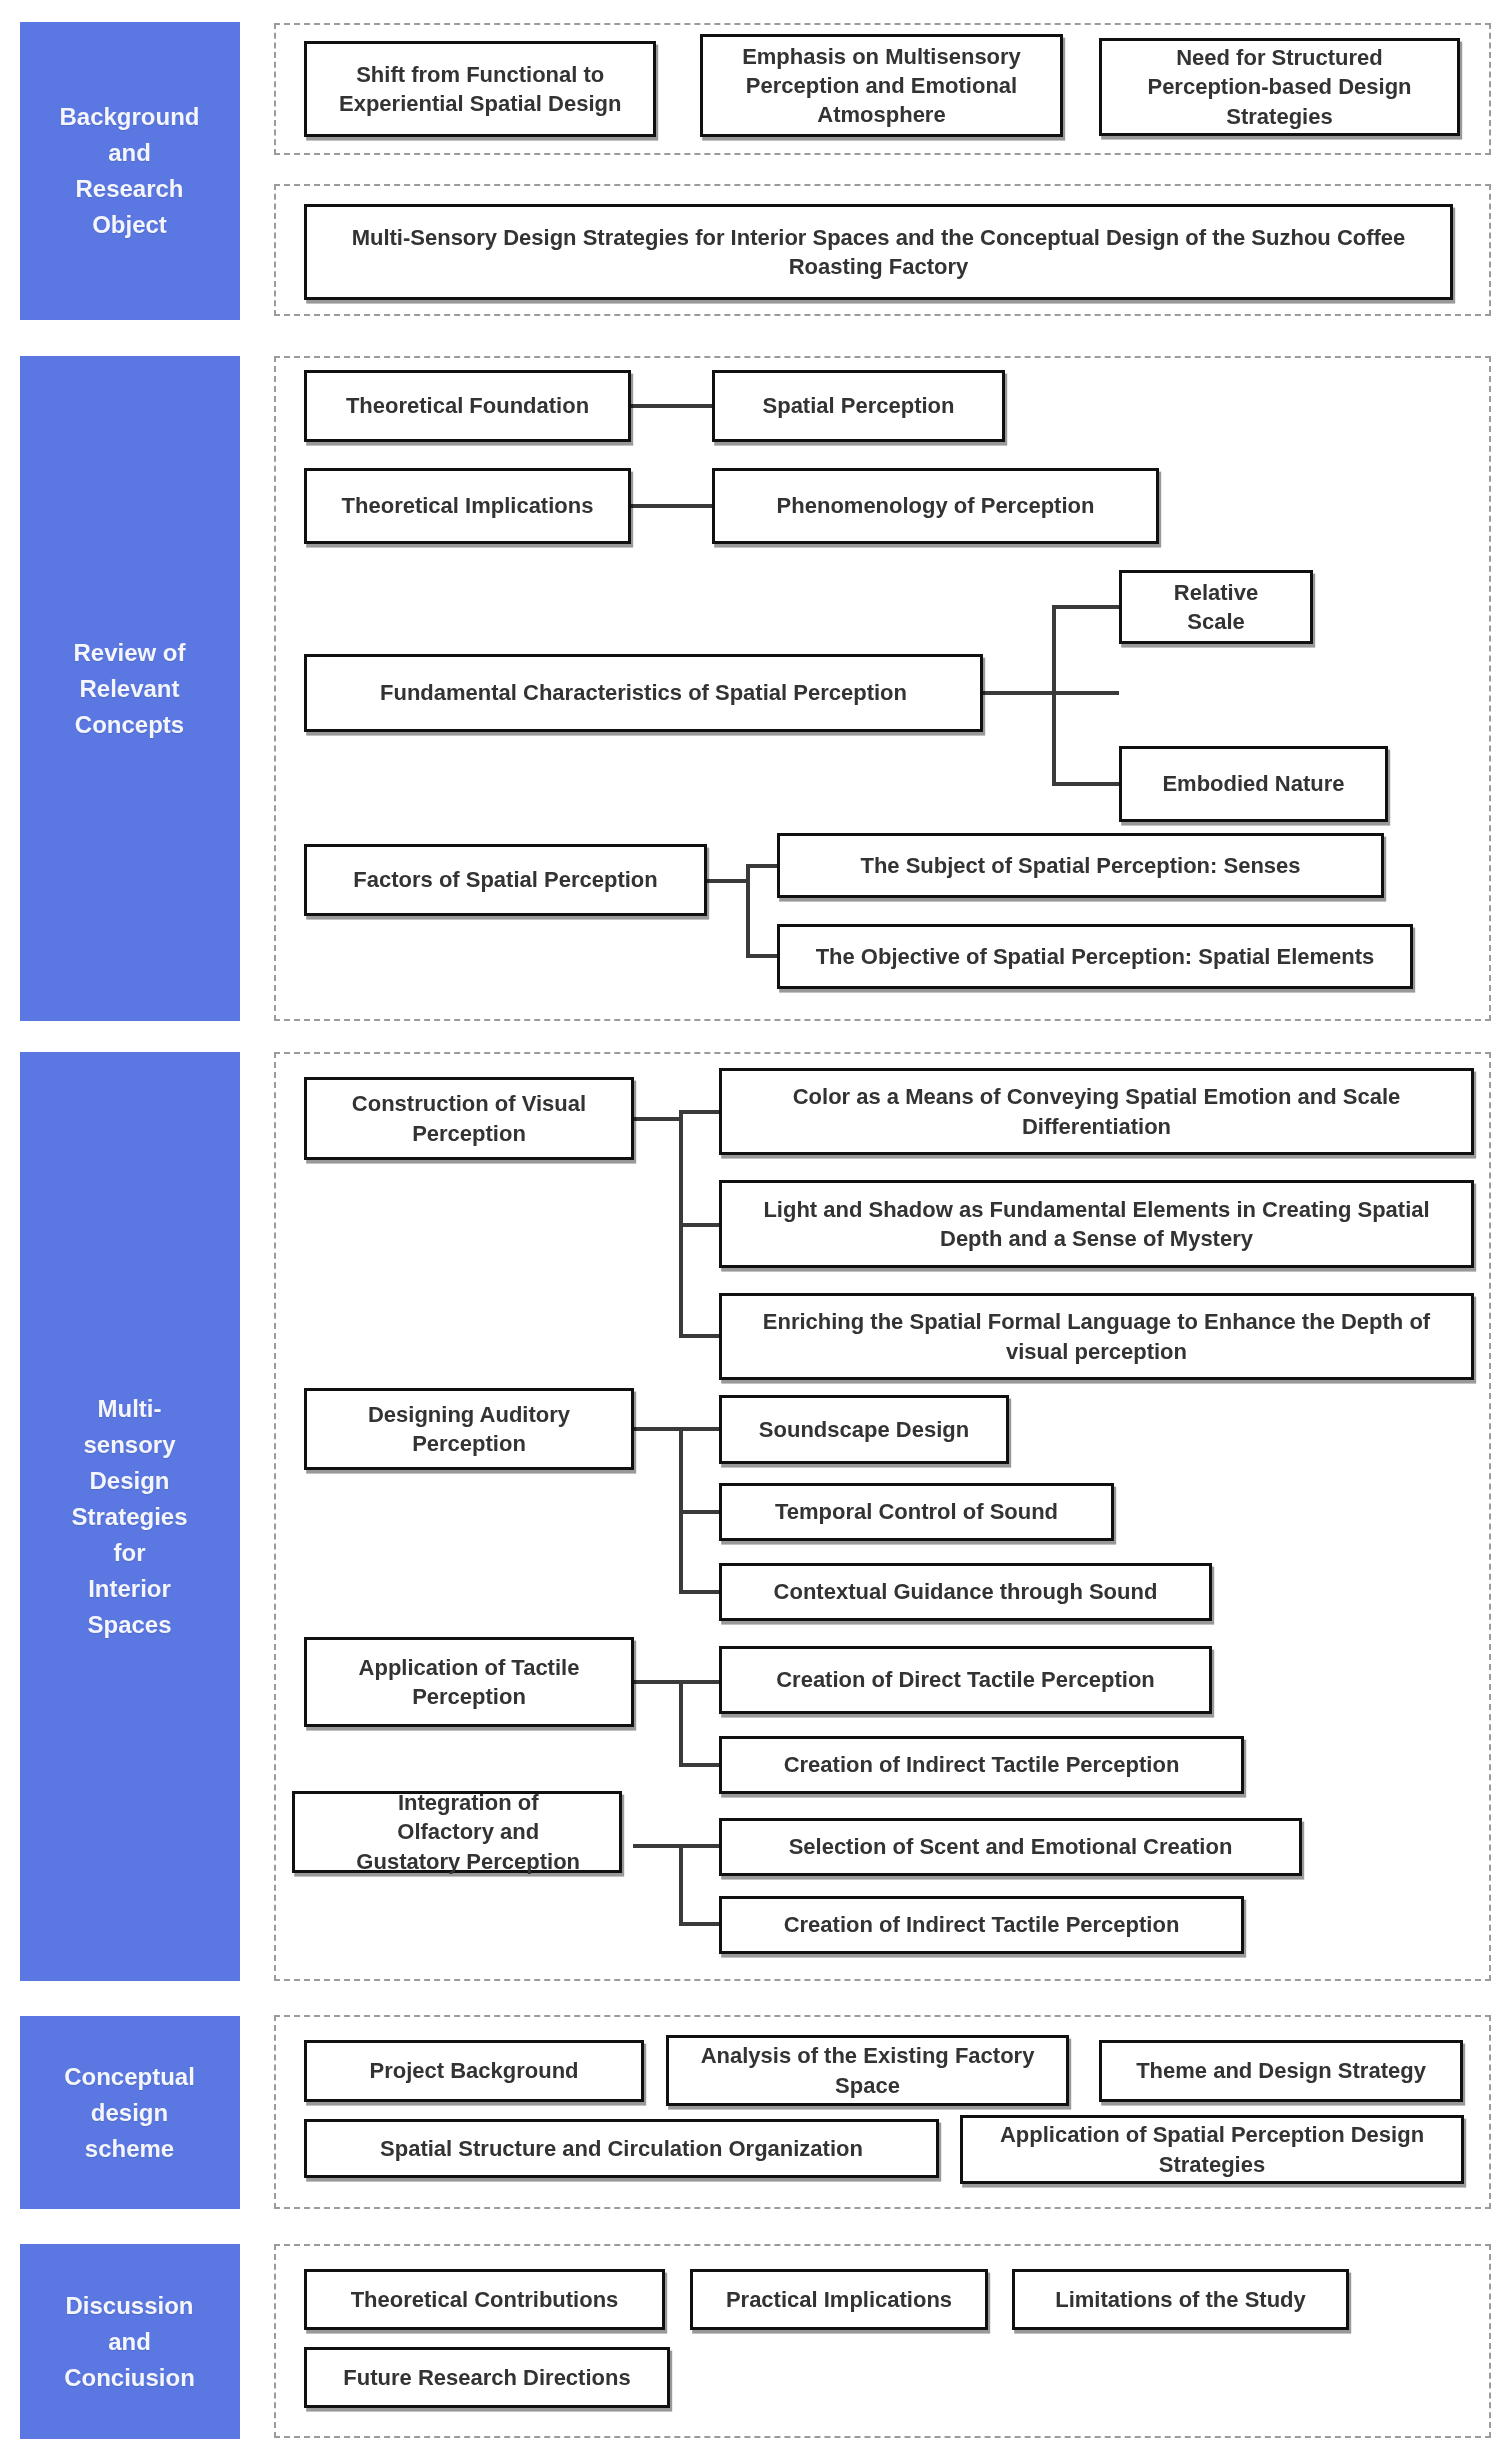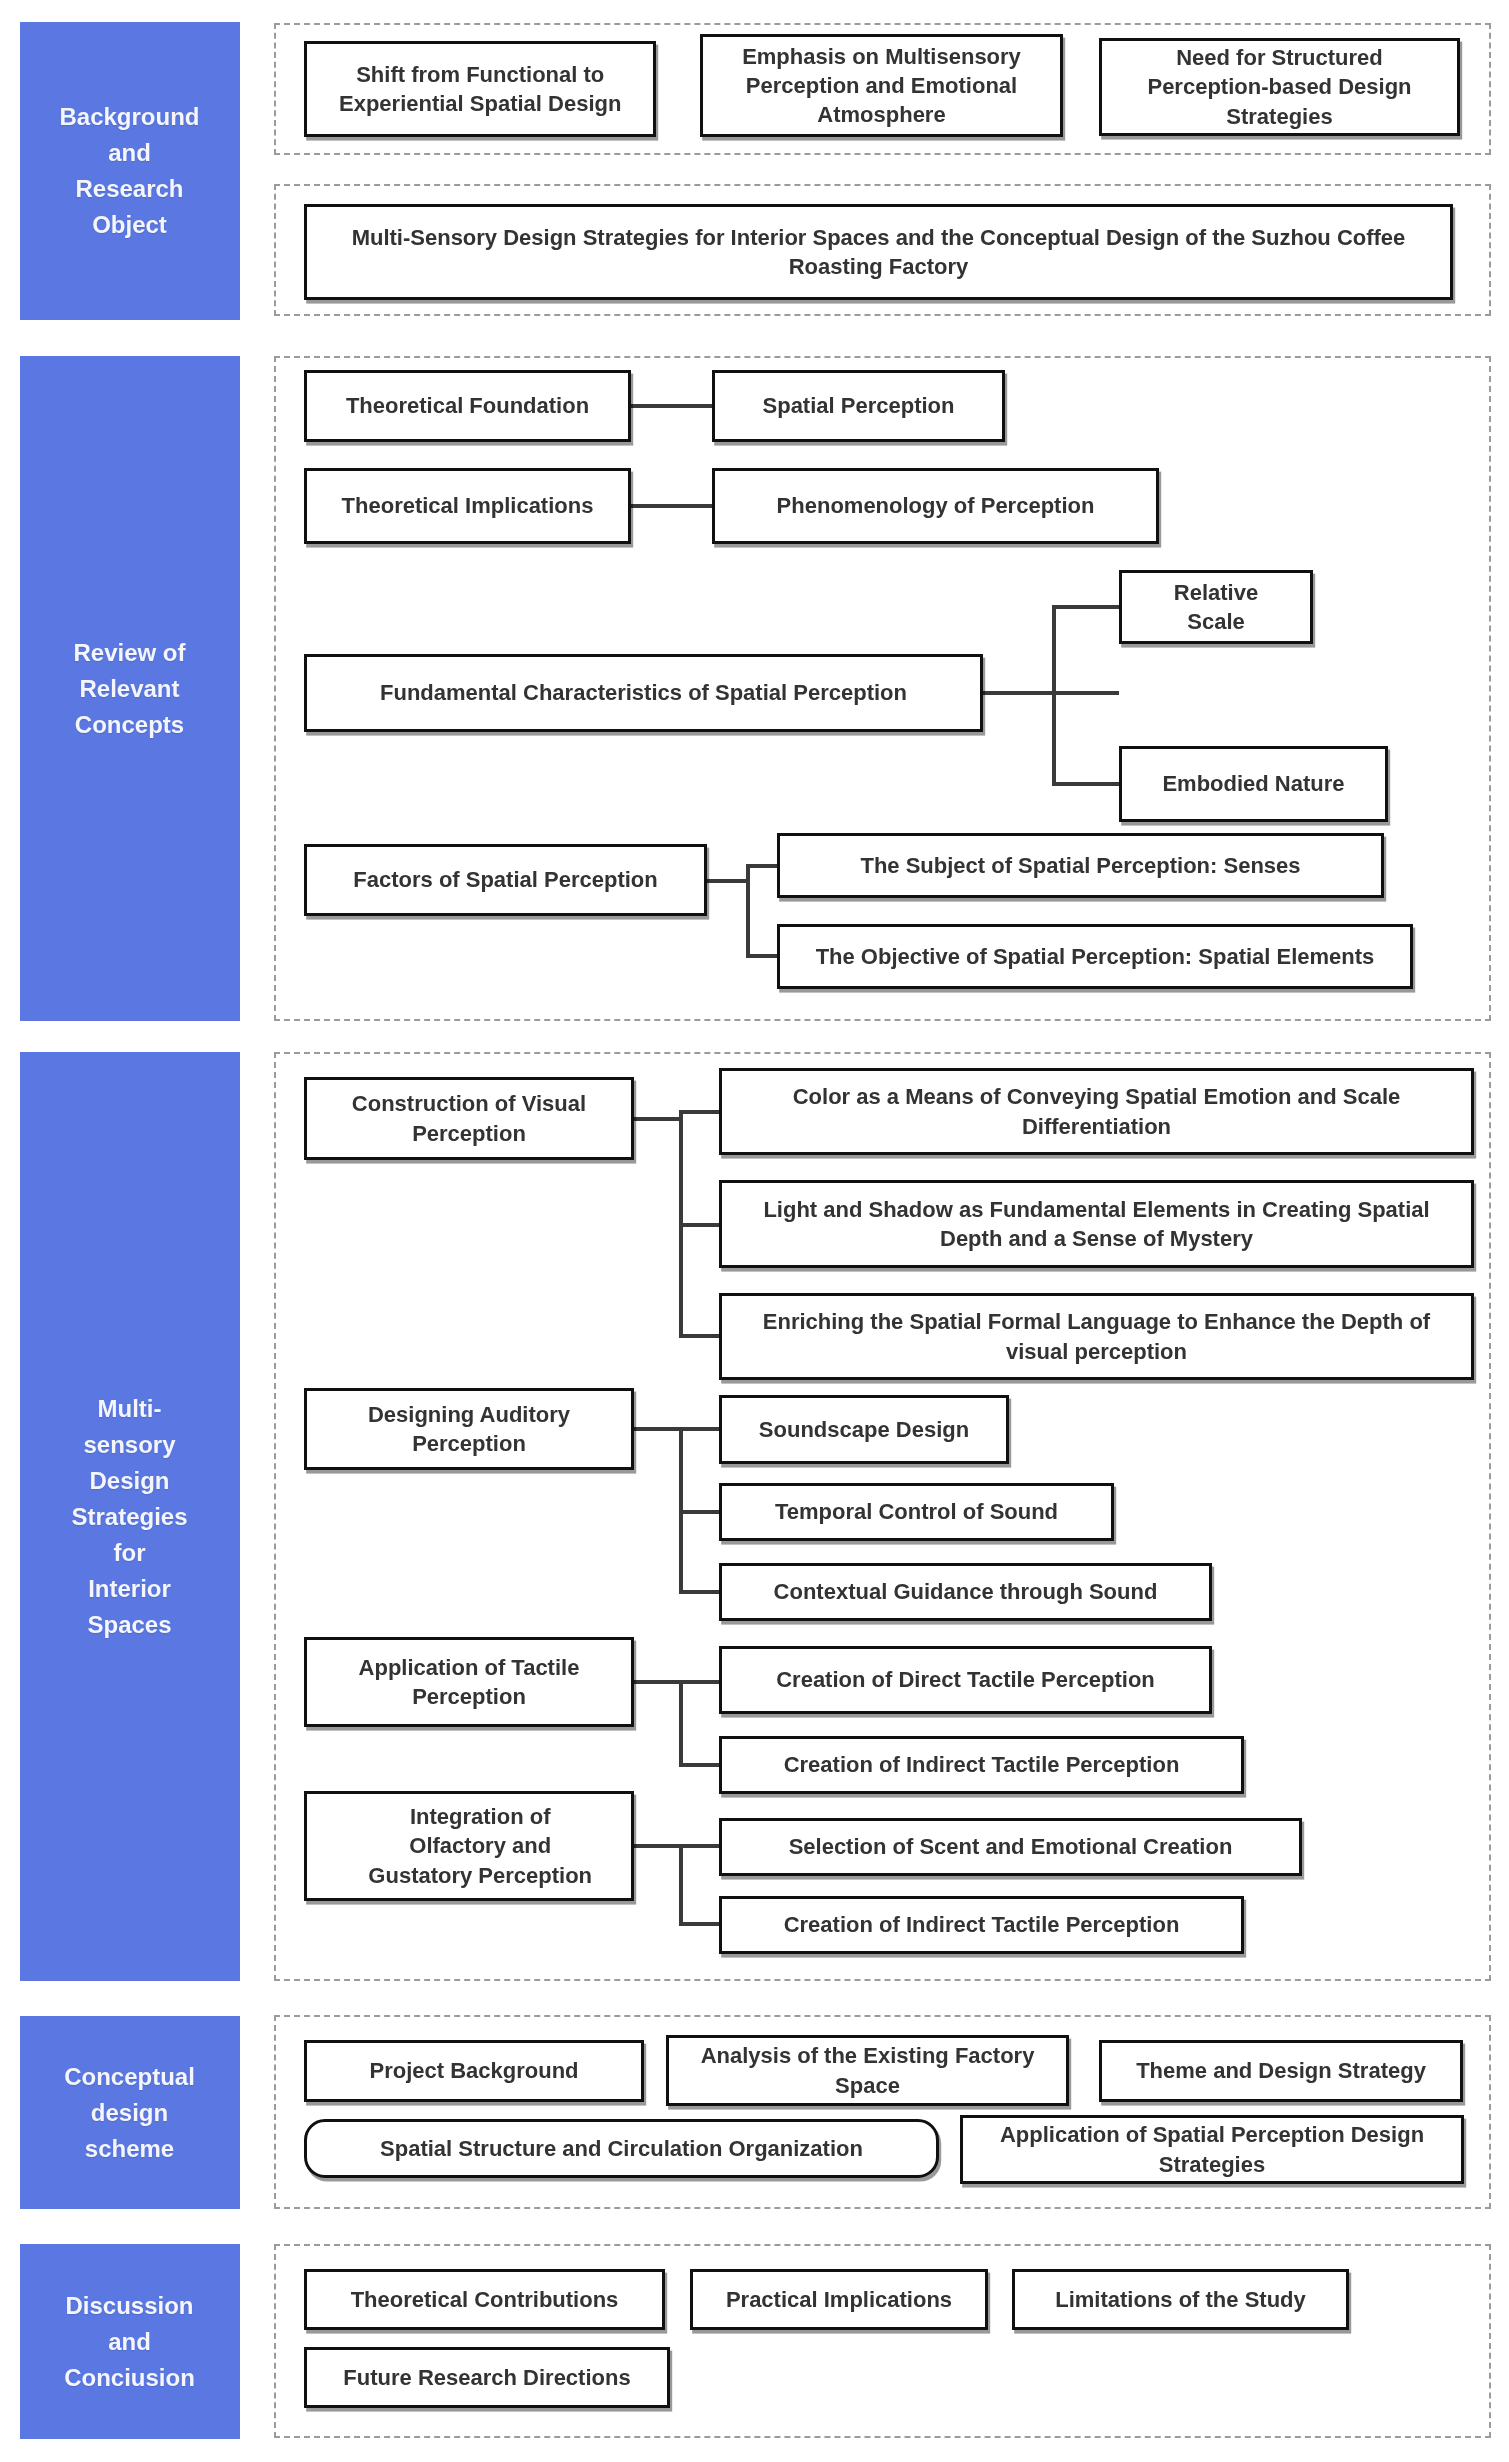--- a/index.html
+++ b/index.html
@@ -110,38 +110,38 @@
   <div class="box" style="left:719px; top:1563px; width:493px; height:58px;">Contextual Guidance through Sound</div>
 
   <div class="box" style="left:304px; top:1637px; width:330px; height:90px;">Application of Tactile Perception</div>
   <div class="hline" style="left:633px; top:1680px; width:48px;"></div>
   <div class="vline" style="left:679px; top:1680px; height:85px;"></div>
   <div class="hline" style="left:679px; top:1680px; width:40px;"></div>
   <div class="hline" style="left:679px; top:1763px; width:40px;"></div>
   <div class="box" style="left:719px; top:1646px; width:493px; height:68px;">Creation of Direct Tactile Perception</div>
   <div class="box" style="left:719px; top:1736px; width:525px; height:58px;">Creation of Indirect Tactile Perception</div>
 
-  <div class="box" style="left:304px; top:1791px; width:330px; height:110px;padding-left:34px;">Integration of
+  <div class="box" style="left:292px; top:1791px; width:330px; height:82px;padding-left:34px;">Integration of
 Olfactory and
 Gustatory Perception</div>
   <div class="hline" style="left:633px; top:1844px; width:86px;"></div>
   <div class="vline" style="left:679px; top:1844px; height:81px;"></div>
   <div class="hline" style="left:679px; top:1922px; width:40px;"></div>
   <div class="box" style="left:719px; top:1818px; width:583px; height:58px;">Selection of Scent and Emotional Creation</div>
   <div class="box" style="left:719px; top:1896px; width:525px; height:58px;">Creation of Indirect Tactile Perception</div>
 
   <div class="blue-label" style="left:19.5px; top:2016px; width:220px; height:193px;">Conceptual
 design
 scheme</div>
 
   <div class="dashed" style="left:274px; top:2015px; width:1217px; height:194px;"></div>
   <div class="box" style="left:304px; top:2040px; width:340px; height:62px;">Project Background</div>
   <div class="box" style="left:666px; top:2035px; width:403px; height:71px;">Analysis of the Existing Factory Space</div>
   <div class="box" style="left:1099px; top:2040px; width:364px; height:62px;">Theme and Design Strategy</div>
-  <div class="box" style="left:304px; top:2119px; width:635px; height:59px;border-radius:21px;">Spatial Structure and Circulation Organization</div>
+  <div class="box" style="left:304px; top:2119px; width:635px; height:59px;">Spatial Structure and Circulation Organization</div>
   <div class="box" style="left:960px; top:2115px; width:504px; height:69px;">Application of Spatial Perception Design Strategies</div>
 
   <div class="blue-label" style="left:19.5px; top:2244px; width:220px; height:195px;">Discussion
 and
 Conciusion</div>
 
   <div class="dashed" style="left:274px; top:2244px; width:1217px; height:194px;"></div>
   <div class="box" style="left:304px; top:2269px; width:361px; height:61px;">Theoretical Contributions</div>
   <div class="box" style="left:690px; top:2269px; width:298px; height:61px;">Practical Implications</div>
   <div class="box" style="left:1012px; top:2269px; width:337px; height:61px;">Limitations of the Study</div>

